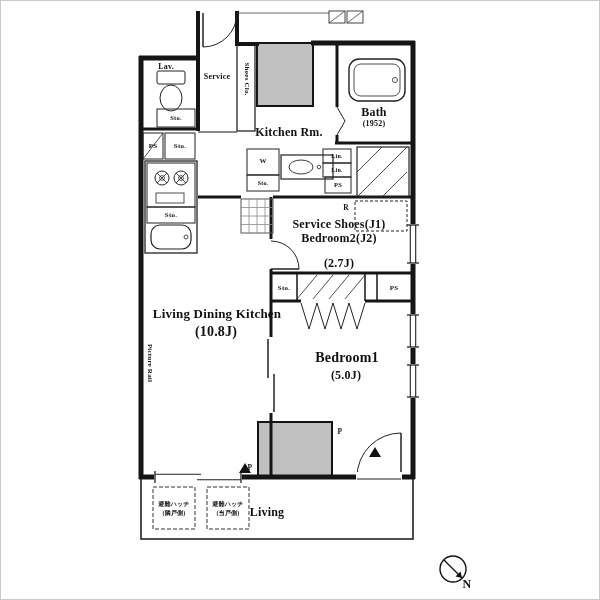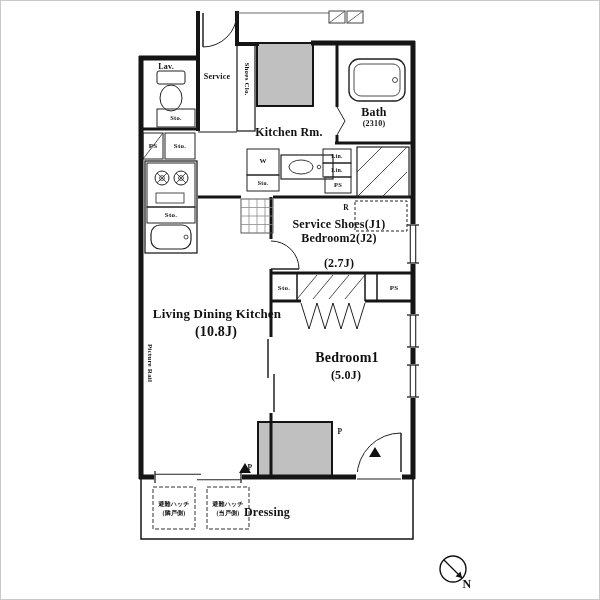--- a/index.html
+++ b/index.html
@@ -209,30 +209,30 @@
       <circle cx="0" cy="0" r="13" fill="#fff" stroke="#111" stroke-width="1.4"></circle>
       <line x1="-9" y1="-9" x2="9" y2="9" stroke="#111" stroke-width="1.3"></line>
       <polygon points="9,9 2.5,7.5 7.5,2.5" fill="#111"></polygon>
     </g>
   </svg>
 
   <span class="lbl f8" style="left:165px;top:66px">Lav.</span>
   <span class="lbl f8" style="left:216px;top:76px">Service</span>
   <span class="lbl v f7" style="left:245px;top:78px">Shoes Clo.</span>
   <span class="lbl f9" style="left:373px;top:111px">Bath</span>
-  <span class="lbl f8" style="left:373px;top:123px">(2310)</span>
+  <span class="lbl f8" style="left:373px;top:123px">(1952)</span>
   <span class="lbl f9" style="left:288px;top:131px">Kitchen Rm.</span>
   <span class="lbl f9" style="left:338px;top:223px">Service Shoes(J1)</span>
   <span class="lbl f9" style="left:338px;top:237px">Bedroom2(J2)</span>
   <span class="lbl f9" style="left:338px;top:262px">(2.7J)</span>
   <span class="lbl f11" style="left:216px;top:312px">Living Dining Kitchen</span>
   <span class="lbl f10" style="left:215px;top:331px">(10.8J)</span>
   <span class="lbl f10" style="left:346px;top:357px">Bedroom1</span>
   <span class="lbl f9" style="left:345px;top:374px">(5.0J)</span>
-  <span class="lbl f9" style="left:266px;top:511px">Dressing</span>
+  <span class="lbl f9" style="left:266px;top:511px">Living</span>
   <span class="lbl v f7" style="left:148px;top:362px">Picture Rail</span>
 
   <span class="lbl f7" style="left:152px;top:145px">PS</span>
   <span class="lbl f7" style="left:179px;top:145px">Sto.</span>
   <span class="lbl f65" style="left:175px;top:117px">Sto.</span>
   <span class="lbl f7" style="left:170px;top:214px">Sto.</span>
   <span class="lbl f7" style="left:262px;top:160px">W</span>
   <span class="lbl f6" style="left:262px;top:182px">Sto.</span>
   <span class="lbl f6" style="left:336px;top:155px">Lin.</span>
   <span class="lbl f6" style="left:336px;top:169px">Lin.</span>

